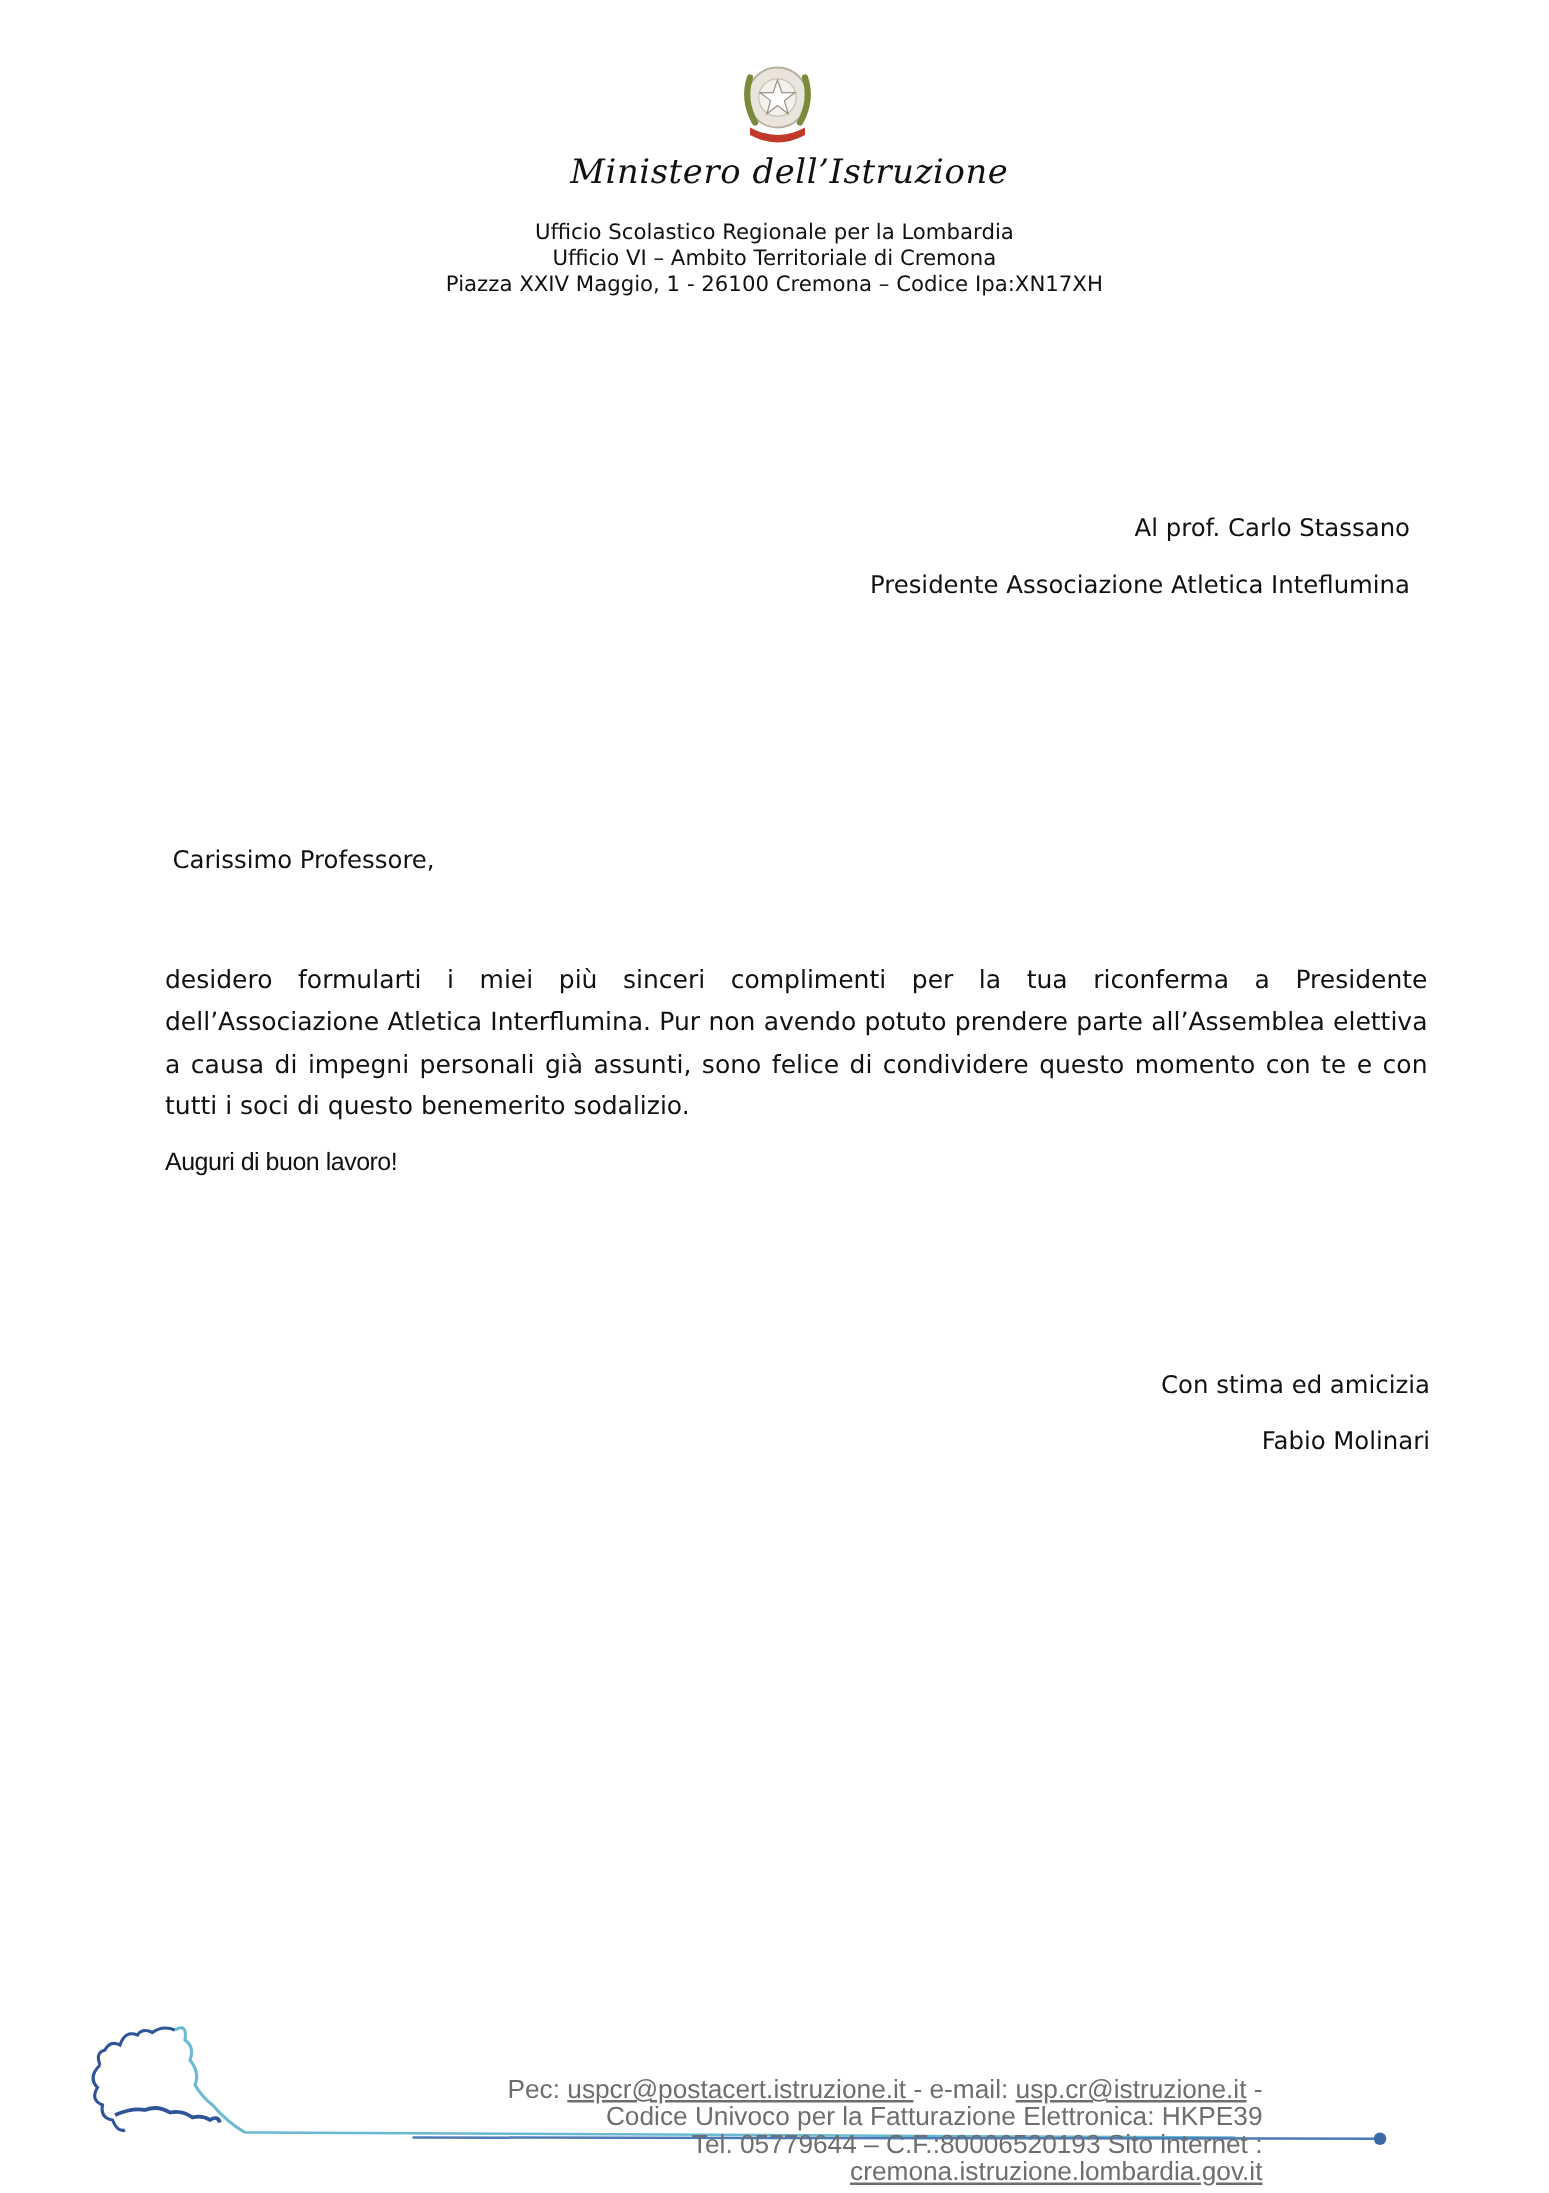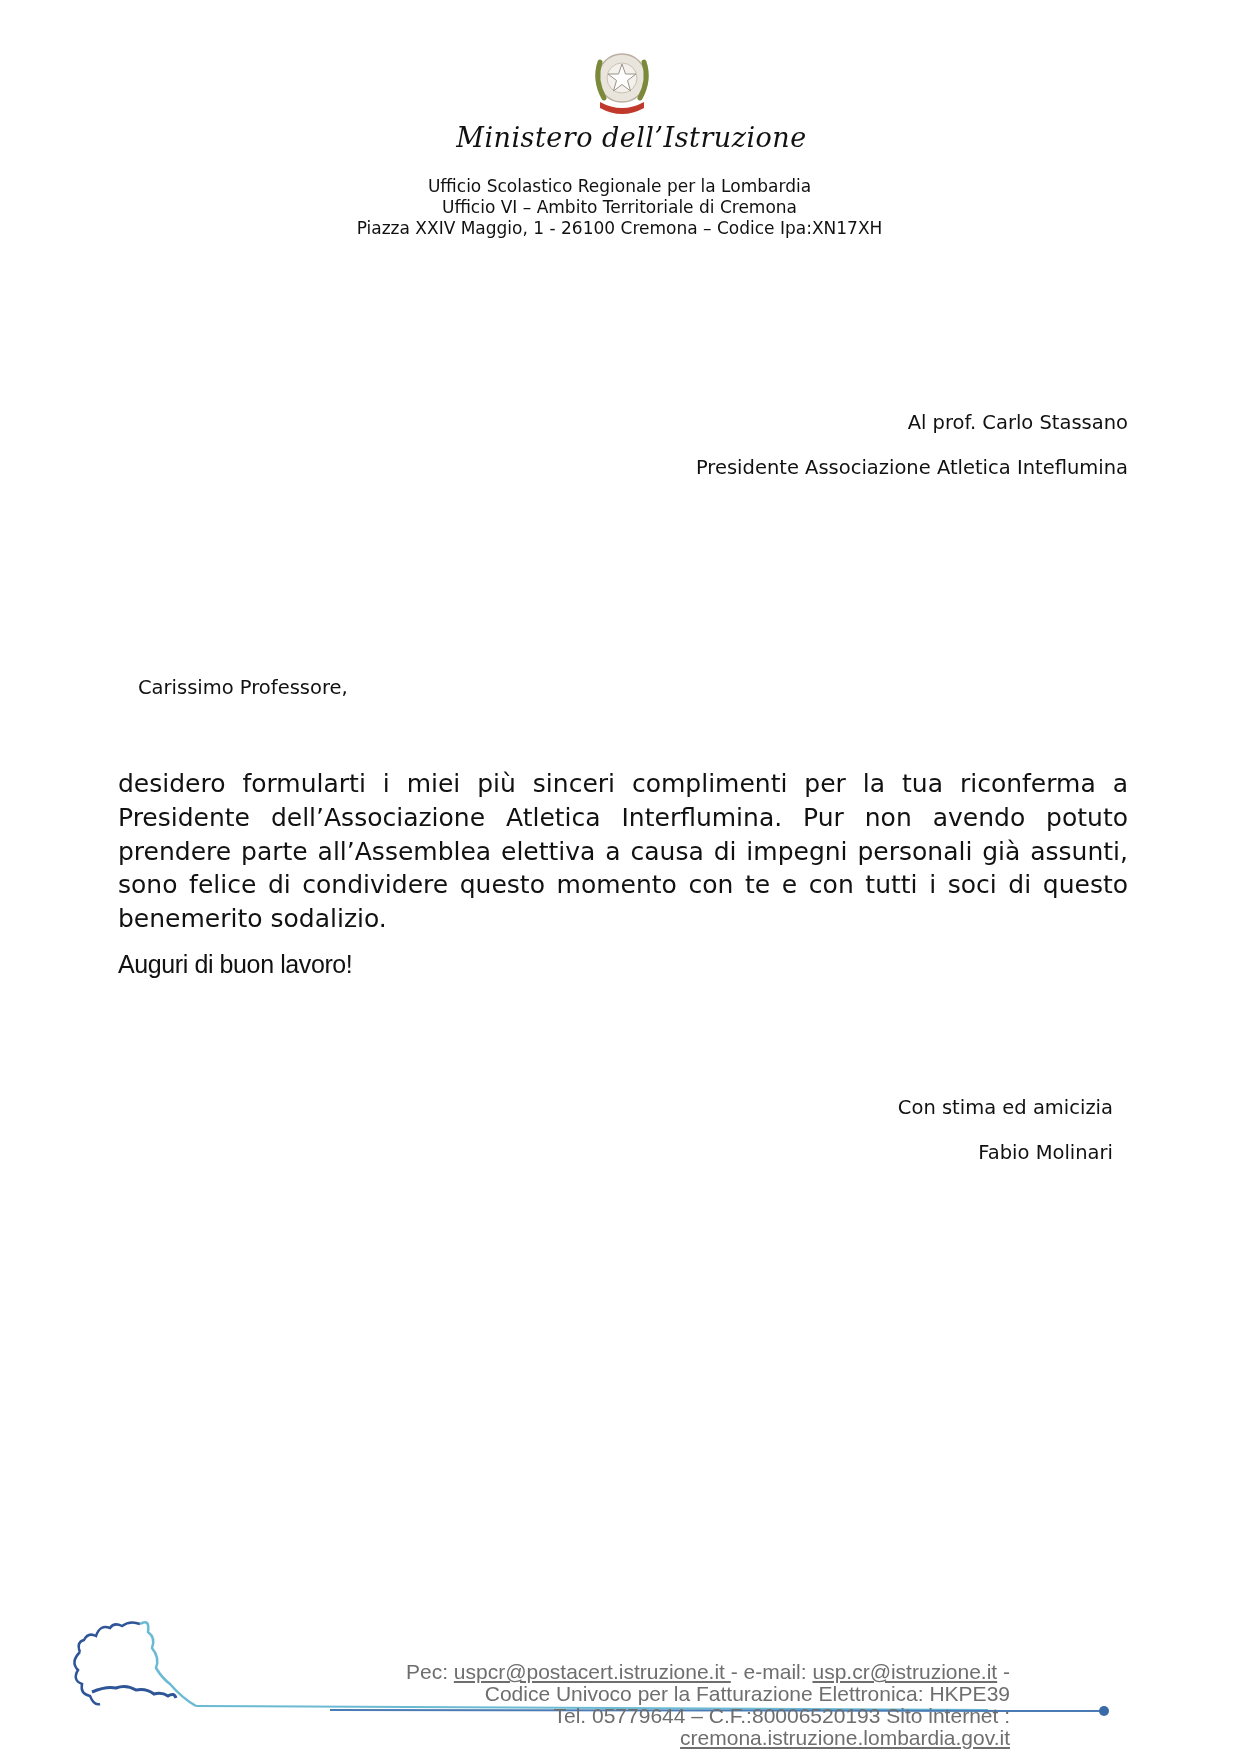--- a/index.html
+++ b/index.html
@@ -12,25 +12,25 @@
       font-family: "DejaVu Serif", serif; font-style: italic; font-size: 27px; color: #111;
       letter-spacing: 0.5px;
       padding-left: 24px;
     }
     .header-lines { position: absolute; left: 0; width: 1239px; top: 163px; text-align: center; font-family: "DejaVu Sans", sans-serif; font-size: 17px; line-height: 21px; color: #111; margin-top: 13px; }
 
     .recipient { position: absolute; right: 111px; top: 400px; text-align: right; font-family: "DejaVu Sans", sans-serif; font-size: 19.5px; line-height: 45px; }
 
     .salutation { position: absolute; left: 118px; top: 676px; font-family: "DejaVu Sans", sans-serif; font-size: 19.5px; margin-left: 20px; }
 
-    .body-text { position: absolute; left: 118px; width: 1010px; top: 767px; font-family: "DejaVu Sans", sans-serif; font-size: 25px; line-height: 33.8px; text-align: justify; }
+    .body-text { position: absolute; left: 132px; width: 1010px; top: 767px; font-family: "DejaVu Sans", sans-serif; font-size: 20px; line-height: 33.8px; text-align: justify; }
     .body-text p { margin-bottom: 12px; }
     .body-text p.narrow { font-family: "Liberation Sans", sans-serif; letter-spacing: -0.4px; }
 
-    .closing { position: absolute; right: 126px; top: 1085px; text-align: right; font-family: "DejaVu Sans", sans-serif; font-size: 19.5px; line-height: 45px; }
+    .closing { position: absolute; right: 95px; top: 1085px; text-align: right; font-family: "DejaVu Sans", sans-serif; font-size: 19.5px; line-height: 45px; }
 
     .footer-text { position: absolute; left: 250px; width: 760px; top: 1641px; text-align: right; font-family: "Liberation Sans", sans-serif; font-size: 21px; line-height: 22px; color: #6e6e6e; margin-top: 20px; }
     .footer-text a { color: #6e6e6e; text-decoration: underline; }
     .footer-map { position: absolute; left: 70px; top: 1622px; width: 260px; height: 100px; }
   </style>
 </head>
 <body>
 
 <svg class="emblem" viewBox="0 0 68 78">
   <circle cx="34" cy="34" r="24" fill="#e9e4dc" stroke="#b9b0a2" stroke-width="1.5"></circle>

